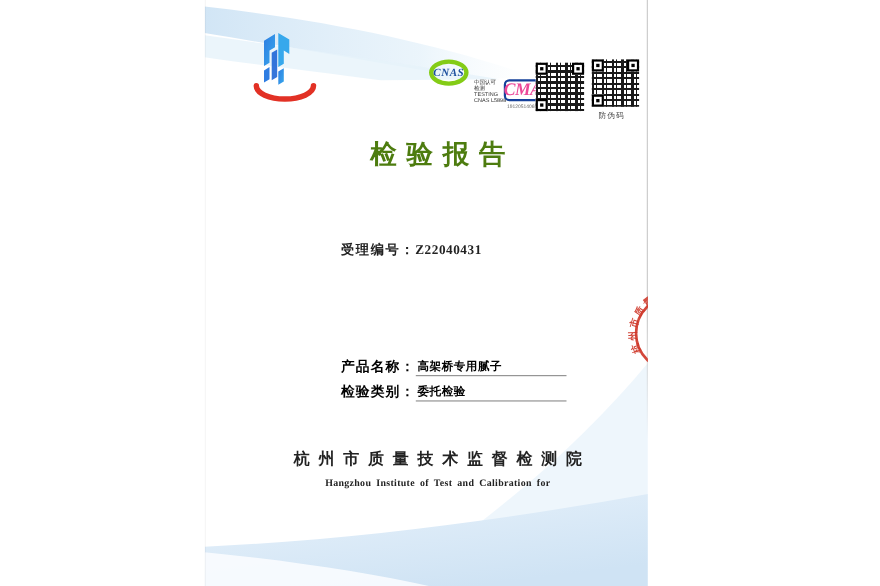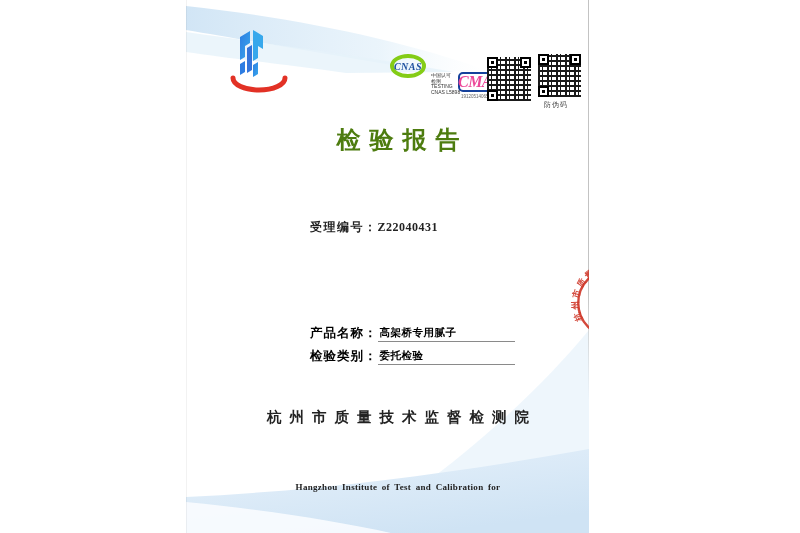--- a/index.html
+++ b/index.html
@@ -50,21 +50,21 @@
 
   
   .fields{position:absolute;left:124px;top:292px;color:#000000;margin-top:32px;}
   .fields .row{margin-bottom:9px;white-space:nowrap;height:14px;}
   .fields .lab{display:inline-block;font-size:12.5px;font-weight:bold;letter-spacing:1px;vertical-align:bottom;}
   .fields .val{display:inline-block;font-size:10.5px;font-weight:bold;min-width:133px;
                border-bottom:1px solid #8a8a8a;padding:0 2px 1px 2px;vertical-align:bottom;letter-spacing:.5px;}
 
   
   .foot-cn{top:408px;font-size:14.5px;font-weight:bold;color:#222;letter-spacing:8px;text-indent:8px;}
-  .foot-en{font-size:9px;font-weight:bold;color:#222;letter-spacing:.3px;word-spacing:2px;margin-top:48px;}
+  .foot-en{font-size:9px;font-weight:bold;color:#222;letter-spacing:.3px;word-spacing:2px;}
   .foot-en1{top:434px;} .foot-en2{top:452px;}
 
   
   .stamp{position:absolute;left:381px;top:258px;width:90px;height:90px;}
 </style>
 </head>
 <body>
 
 <div class="canvas">
   <div class="page">

